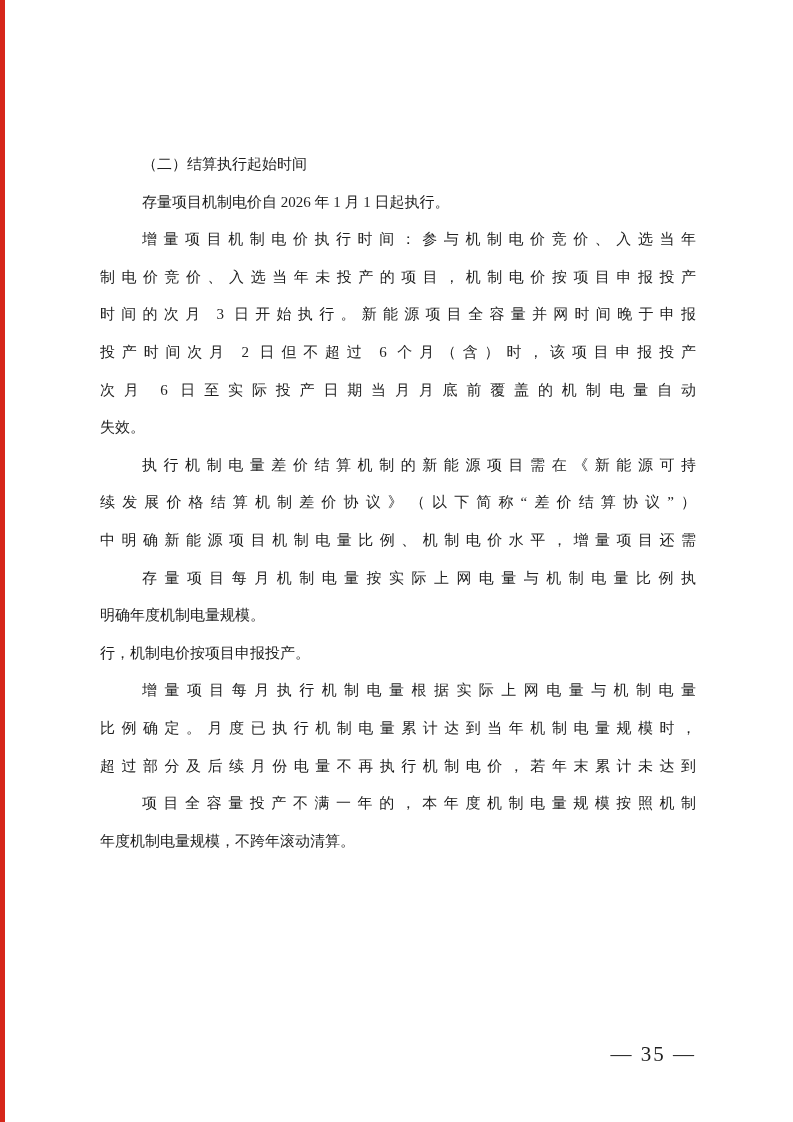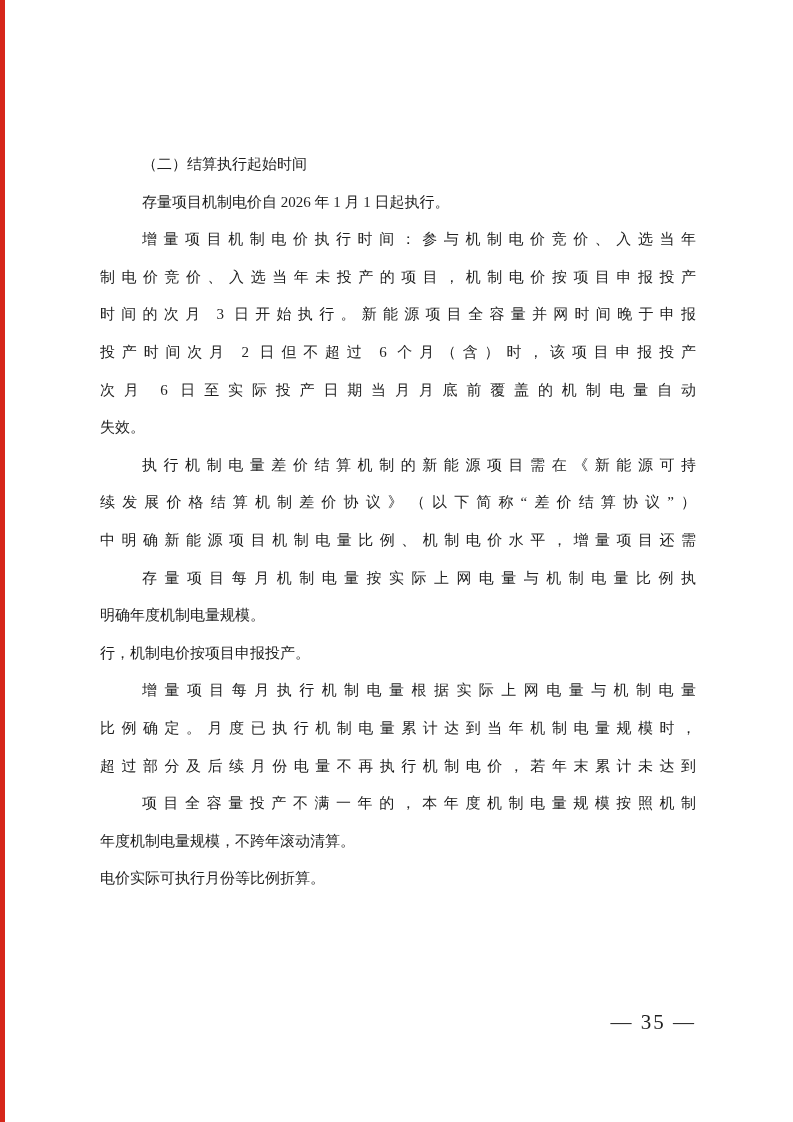--- a/index.html
+++ b/index.html
@@ -40,21 +40,21 @@
     text-align-last: left;
   }
   .line.justify {
     text-align-last: justify;
   }
   .line.indent {
     padding-left: 42px;
   }
   .page-number {
     position: absolute;
-    top: 1008px;
+    top: 1040px;
     right: 97px;
     font-size: 21px;
     line-height: 28px;
     color: var(--text-color, #1f1f1f);
     letter-spacing: 2px;
     white-space: nowrap;
   }
 </style>
 </head>
 <body style="background: rgb(255, 255, 255);">
@@ -74,16 +74,15 @@
       <div class="line justify">续发展价格结算机制差价协议》（以下简称“差价结算协议”）</div>
       <div class="line justify">中明确新能源项目机制电量比例、机制电价水平，增量项目还需</div>
       <div class="line indent justify">存量项目每月机制电量按实际上网电量与机制电量比例执</div>
       <div class="line">明确年度机制电量规模。</div>
       <div class="line">行，机制电价按项目申报投产。</div>
       <div class="line indent justify">增量项目每月执行机制电量根据实际上网电量与机制电量</div>
       <div class="line justify">比例确定。月度已执行机制电量累计达到当年机制电量规模时，</div>
       <div class="line justify">超过部分及后续月份电量不再执行机制电价，若年末累计未达到</div>
       <div class="line indent justify">项目全容量投产不满一年的，本年度机制电量规模按照机制</div>
       <div class="line">年度机制电量规模，不跨年滚动清算。</div>
-      <div class="line">电价实际可执行月份等比例折算。</div>
     </div>
   <div class="page-number">— 35 —</div>
 </div>
 
 </body></html>

